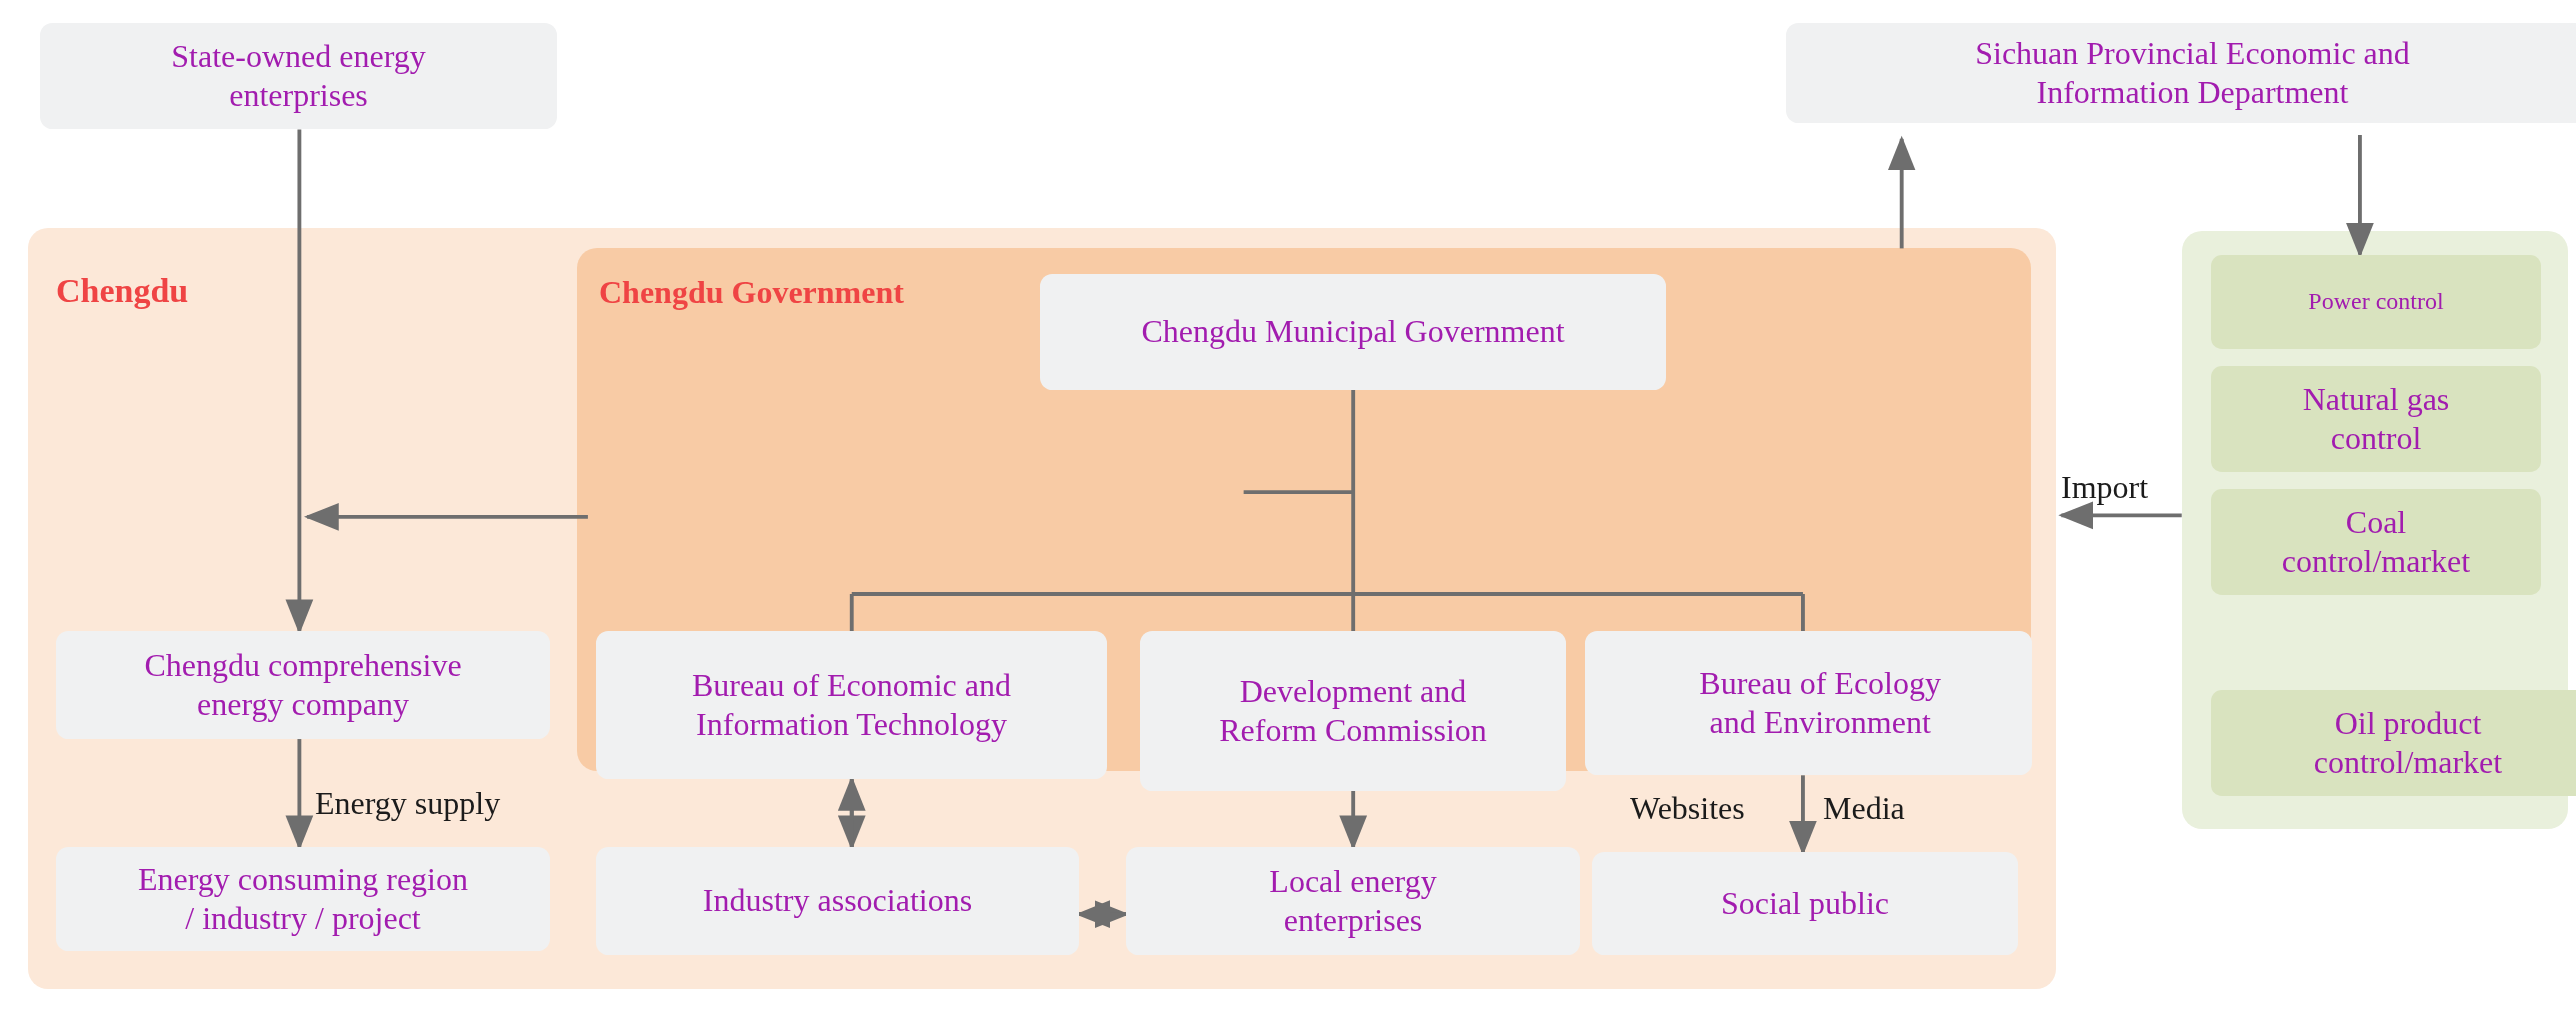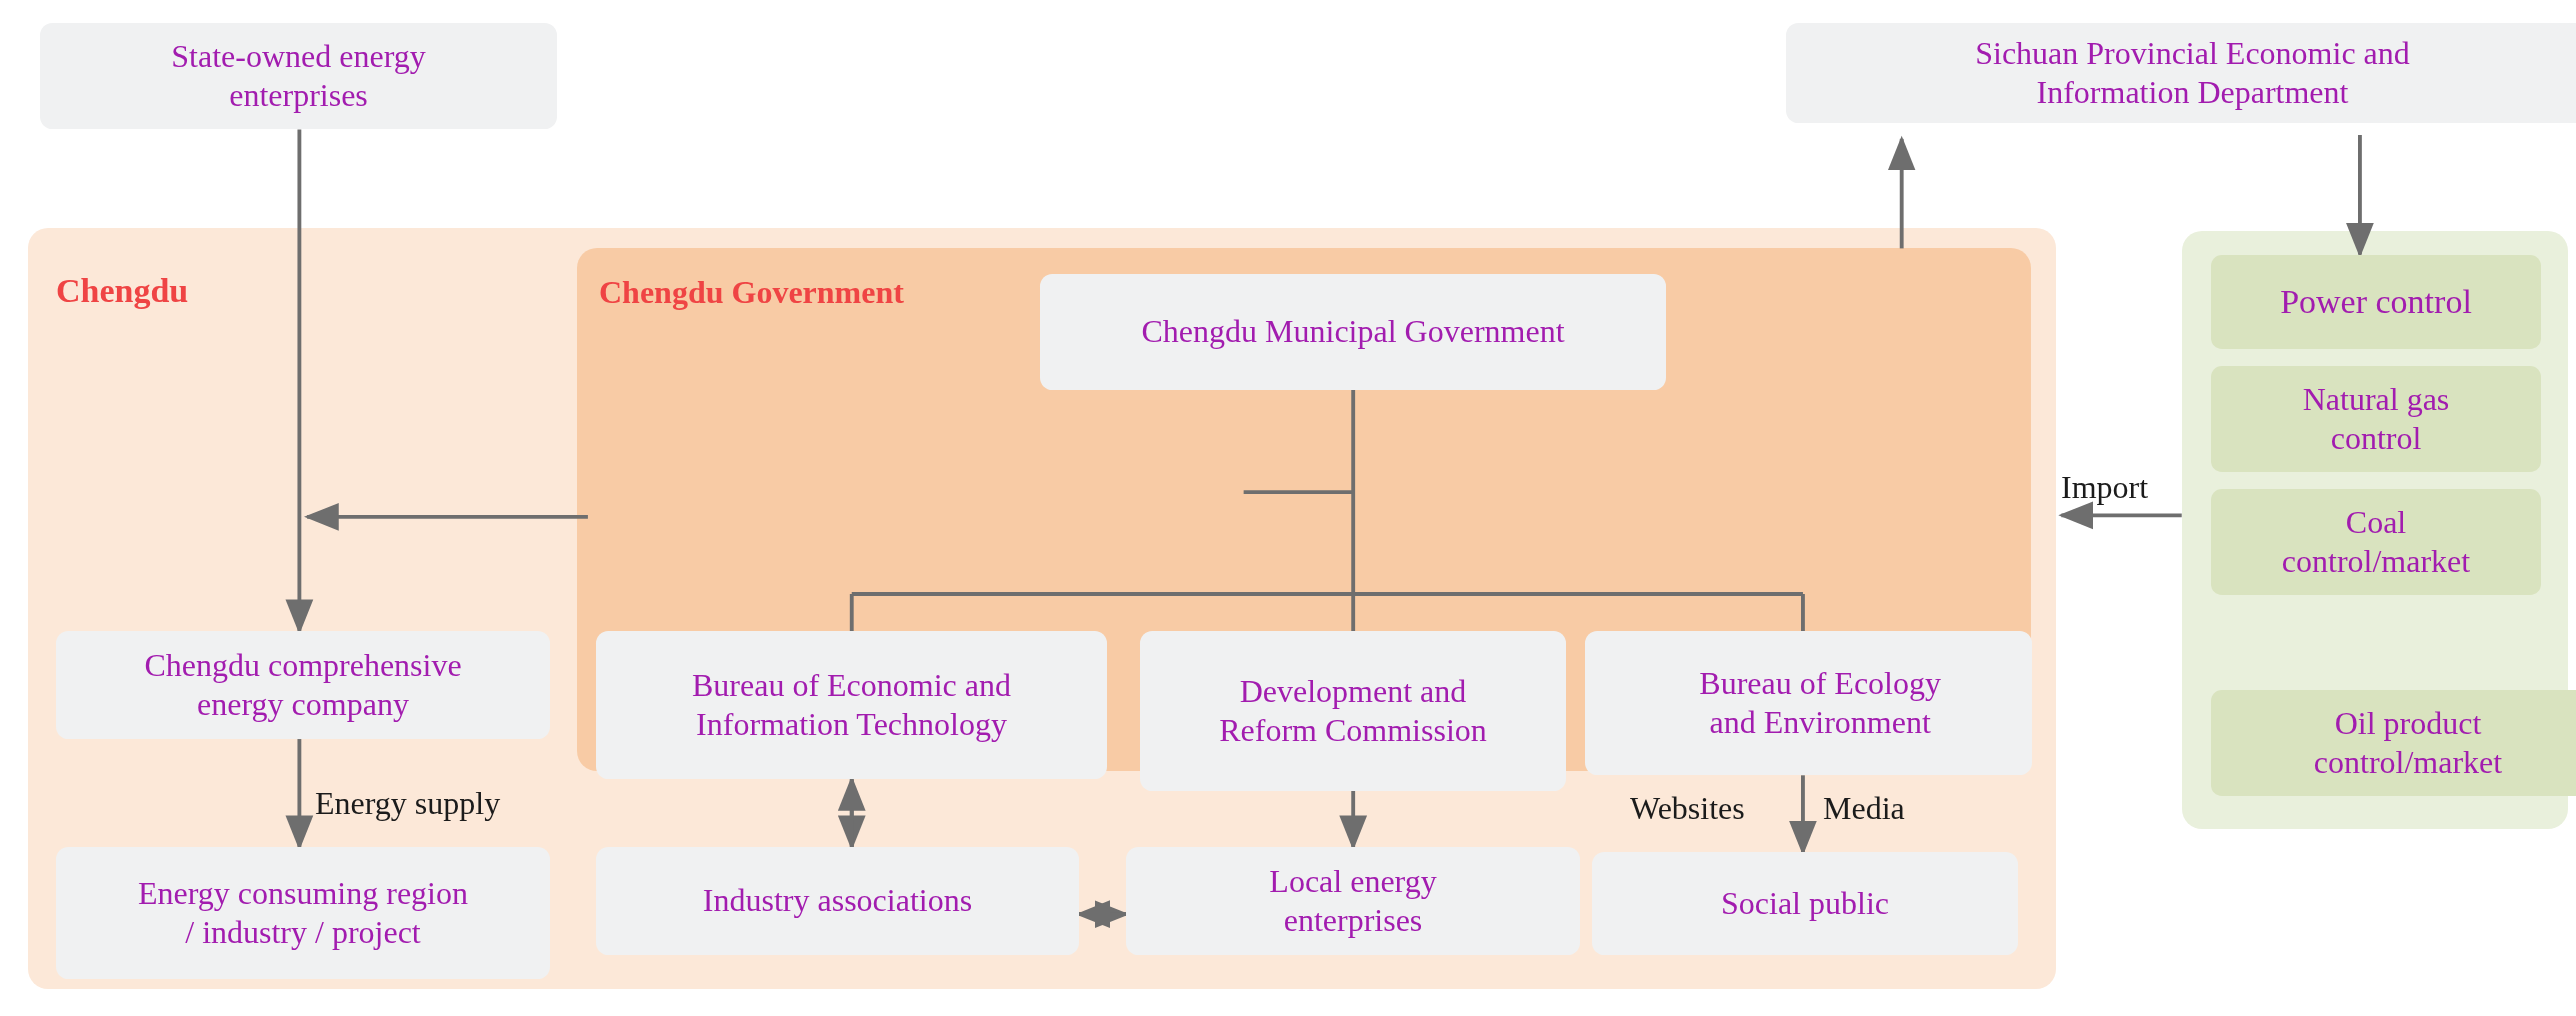--- a/index.html
+++ b/index.html
@@ -147,31 +147,31 @@
 
   <div class="node" style="left:596px;top:631px;width:511px;height:148px;font-size:32px;">Bureau of Economic and
 Information Technology</div>
 
   <div class="node" style="left:1140px;top:631px;width:426px;height:160px;font-size:32px;">Development and
 Reform Commission</div>
 
   <div class="node" style="left:1585px;top:631px;width:447px;height:144px;font-size:32px;padding-left:31px;">Bureau of Ecology
 and Environment</div>
 
-  <div class="node" style="left:56px;top:847px;width:494px;height:132px;font-size:32px;">Energy consuming region
+  <div class="node" style="left:56px;top:847px;width:494px;height:104px;font-size:32px;">Energy consuming region
 / industry / project</div>
 
   <div class="node" style="left:596px;top:847px;width:483px;height:108px;font-size:32px;">Industry associations</div>
 
   <div class="node" style="left:1126px;top:847px;width:454px;height:108px;font-size:32px;">Local energy
 enterprises</div>
 
   <div class="node" style="left:1592px;top:852px;width:426px;height:103px;font-size:32px;">Social public</div>
 
-  <div class="node green" style="left:2211px;top:255px;width:330px;height:94px;font-size:34px;">Power control</div>
+  <div class="node green" style="left:2211px;top:255px;width:330px;height:94px;font-size:24px;">Power control</div>
 
   <div class="node green" style="left:2211px;top:366px;width:330px;height:106px;font-size:32px;">Natural gas
 control</div>
 
   <div class="node green" style="left:2211px;top:489px;width:330px;height:106px;font-size:32px;">Coal
 control/market</div>
 
   <div class="node green" style="left:2211px;top:690px;width:394px;height:106px;font-size:32px;">Oil product
 control/market</div>
 

